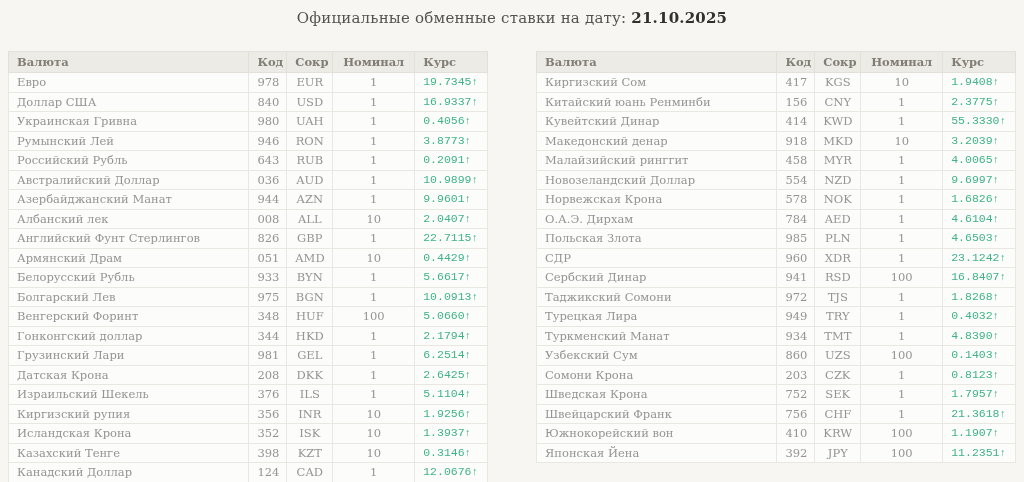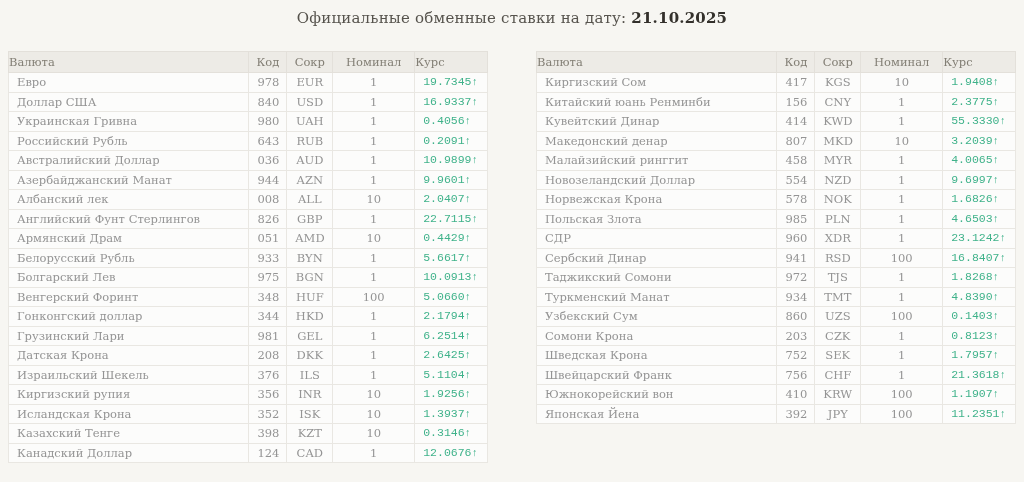--- a/index.html
+++ b/index.html
@@ -44,22 +44,22 @@
     border:1px solid var(--border);
   }
   col.c-currency{width:50.2%;}
   col.c-code{width:7.9%;}
   col.c-abbr{width:9.6%;}
   col.c-nominal{width:17.1%;}
   col.c-rate{width:15.2%;}
   th{
     background:var(--header-bg);
     color:var(--header-text);
-    font-weight:normal;
-    padding:4px 0;
+    font-weight:bold;
+    padding:4px 8px;
     border:1px solid var(--header-border);
     white-space:nowrap;
     line-height:12px;
   }
   td{
     color:var(--text-gray);
     padding:3px 8px;
     border:1px solid var(--border);
     white-space:nowrap;
     overflow:hidden;
@@ -112,20 +112,27 @@
             <td class="a-right rate"><span>16.9337</span><span class="arrow">↑</span></td>
           </tr>
           <tr>
             <td class="a-left">Украинская Гривна</td>
             <td class="a-center">980</td>
             <td class="a-center">UAH</td>
             <td class="a-center">1</td>
             <td class="a-right rate"><span>0.4056</span><span class="arrow">↑</span></td>
           </tr>
           <tr>
+            <td class="a-left">Румынский Лей</td>
+            <td class="a-center">946</td>
+            <td class="a-center">RON</td>
+            <td class="a-center">1</td>
+            <td class="a-right rate"><span>3.8773</span><span class="arrow">↑</span></td>
+          </tr>
+          <tr>
             <td class="a-left">Российский Рубль</td>
             <td class="a-center">643</td>
             <td class="a-center">RUB</td>
             <td class="a-center">1</td>
             <td class="a-right rate"><span>0.2091</span><span class="arrow">↑</span></td>
           </tr>
           <tr>
             <td class="a-left">Австралийский Доллар</td>
             <td class="a-center">036</td>
             <td class="a-center">AUD</td>
@@ -273,21 +280,21 @@
           </tr>
           <tr>
             <td class="a-left">Кувейтский Динар</td>
             <td class="a-center">414</td>
             <td class="a-center">KWD</td>
             <td class="a-center">1</td>
             <td class="a-right rate"><span>55.3330</span><span class="arrow">↑</span></td>
           </tr>
           <tr>
             <td class="a-left">Македонский денар</td>
-            <td class="a-center">807</td>
+            <td class="a-center">918</td>
             <td class="a-center">MKD</td>
             <td class="a-center">10</td>
             <td class="a-right rate"><span>3.2039</span><span class="arrow">↑</span></td>
           </tr>
           <tr>
             <td class="a-left">Малайзийский ринггит</td>
             <td class="a-center">458</td>
             <td class="a-center">MYR</td>
             <td class="a-center">1</td>
             <td class="a-right rate"><span>4.0065</span><span class="arrow">↑</span></td>
@@ -298,20 +305,27 @@
             <td class="a-center">NZD</td>
             <td class="a-center">1</td>
             <td class="a-right rate"><span>9.6997</span><span class="arrow">↑</span></td>
           </tr>
           <tr>
             <td class="a-left">Норвежская Крона</td>
             <td class="a-center">578</td>
             <td class="a-center">NOK</td>
             <td class="a-center">1</td>
             <td class="a-right rate"><span>1.6826</span><span class="arrow">↑</span></td>
+          </tr>
+          <tr>
+            <td class="a-left">О.А.Э. Дирхам</td>
+            <td class="a-center">784</td>
+            <td class="a-center">AED</td>
+            <td class="a-center">1</td>
+            <td class="a-right rate"><span>4.6104</span><span class="arrow">↑</span></td>
           </tr>
           <tr>
             <td class="a-left">Польская Злота</td>
             <td class="a-center">985</td>
             <td class="a-center">PLN</td>
             <td class="a-center">1</td>
             <td class="a-right rate"><span>4.6503</span><span class="arrow">↑</span></td>
           </tr>
           <tr>
             <td class="a-left">СДР</td>
@@ -326,20 +340,27 @@
             <td class="a-center">RSD</td>
             <td class="a-center">100</td>
             <td class="a-right rate"><span>16.8407</span><span class="arrow">↑</span></td>
           </tr>
           <tr>
             <td class="a-left">Таджикский Сомони</td>
             <td class="a-center">972</td>
             <td class="a-center">TJS</td>
             <td class="a-center">1</td>
             <td class="a-right rate"><span>1.8268</span><span class="arrow">↑</span></td>
+          </tr>
+          <tr>
+            <td class="a-left">Турецкая Лира</td>
+            <td class="a-center">949</td>
+            <td class="a-center">TRY</td>
+            <td class="a-center">1</td>
+            <td class="a-right rate"><span>0.4032</span><span class="arrow">↑</span></td>
           </tr>
           <tr>
             <td class="a-left">Туркменский Манат</td>
             <td class="a-center">934</td>
             <td class="a-center">TMT</td>
             <td class="a-center">1</td>
             <td class="a-right rate"><span>4.8390</span><span class="arrow">↑</span></td>
           </tr>
           <tr>
             <td class="a-left">Узбекский Сум</td>

